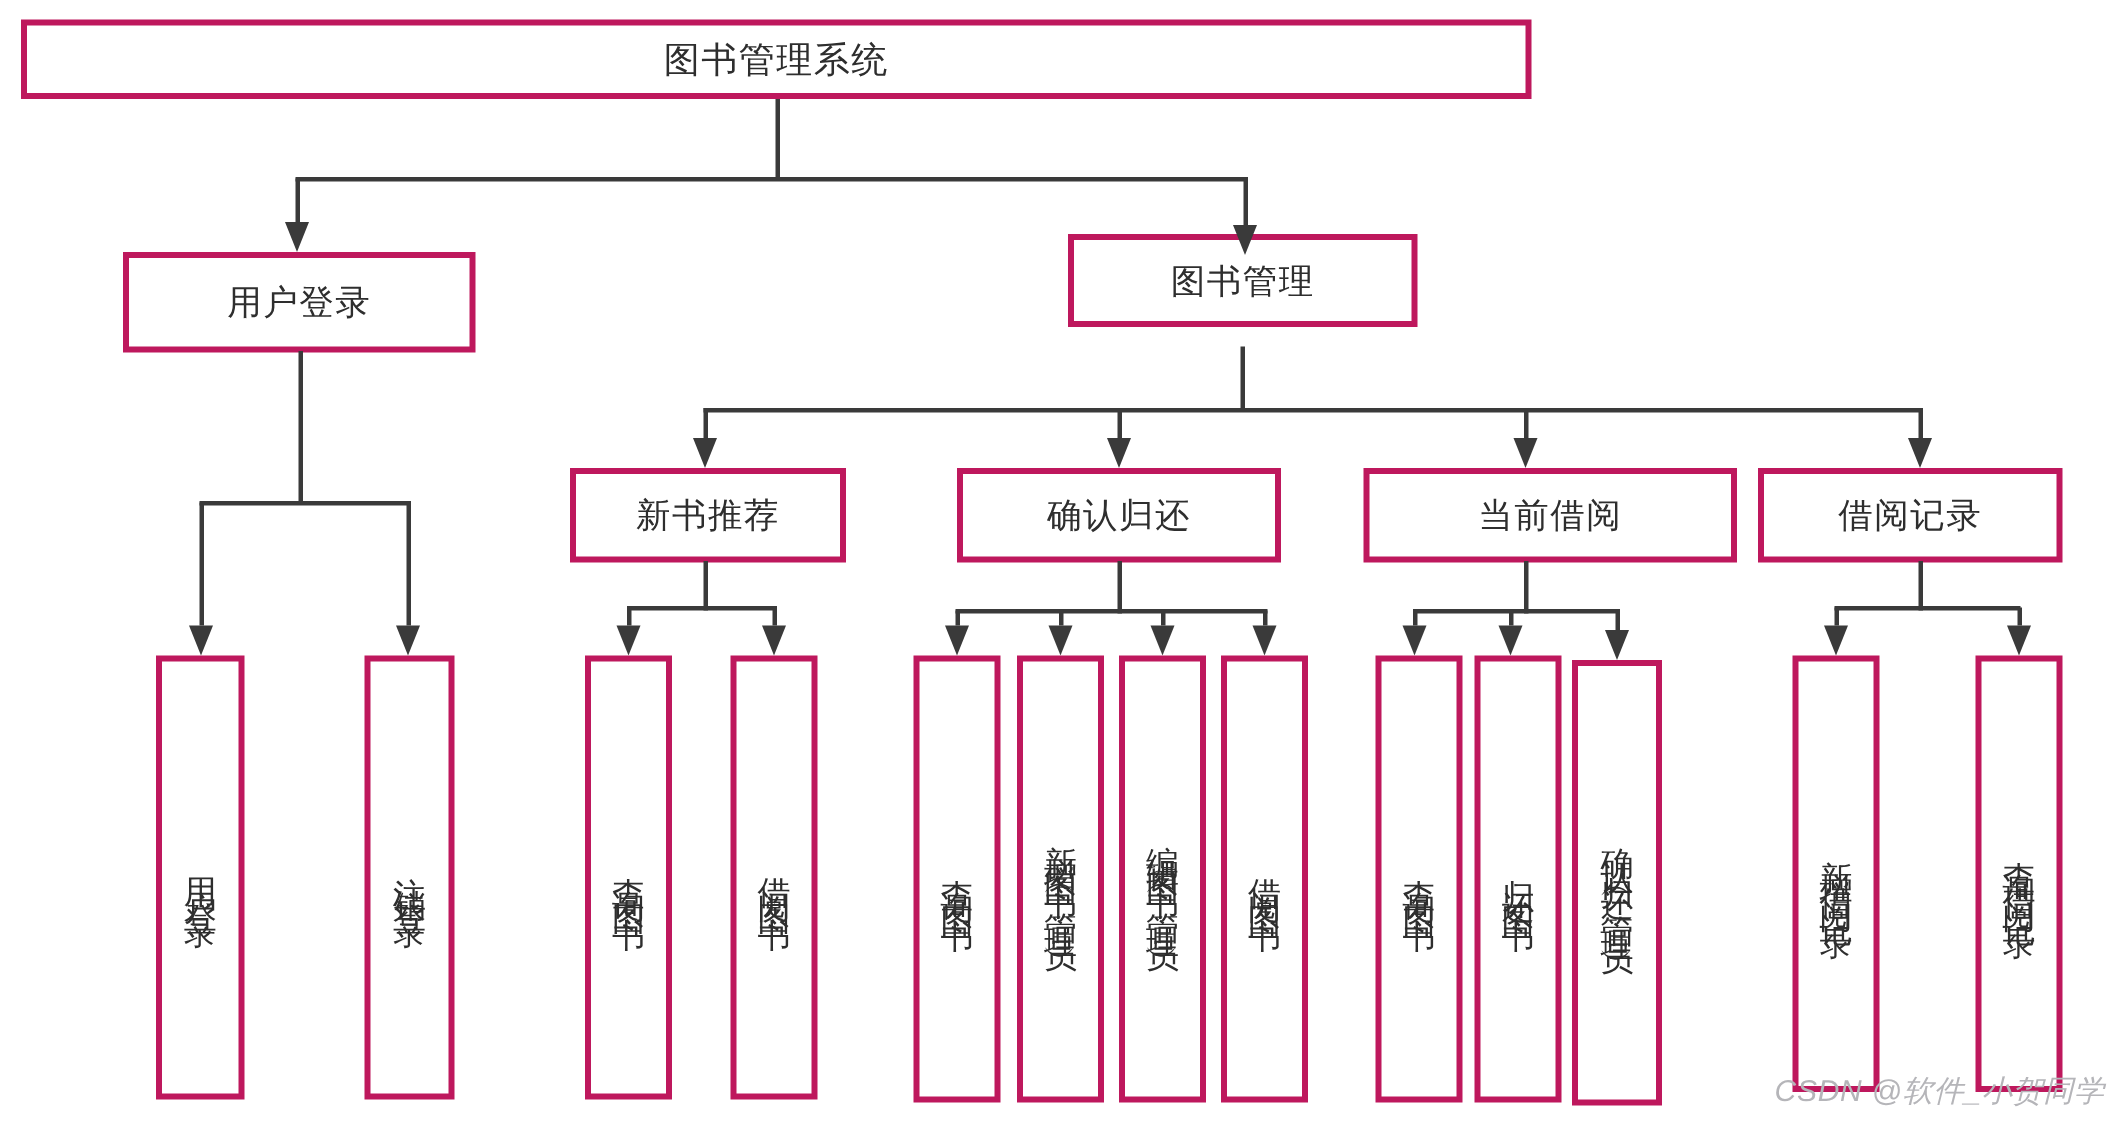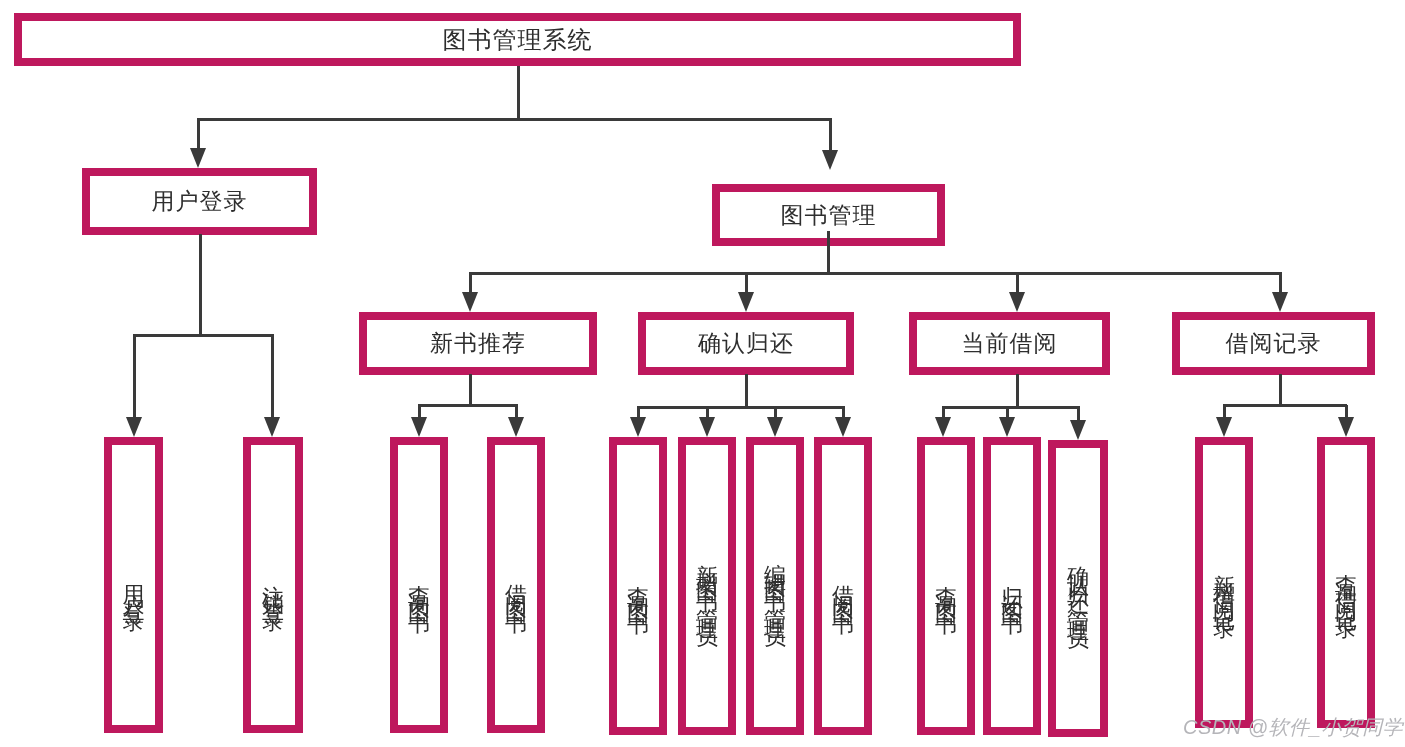--- a/index.html
+++ b/index.html
@@ -8,21 +8,21 @@
     width:1405px;height:747px;
     background:#ffffff;
     font-family:"Liberation Sans",sans-serif;
     color:#2e2e2e;
     overflow:hidden;
   }
   .box{
     position:absolute;
     box-sizing:border-box;
     background:#ffffff;
-    border:8px solid #be185d;
+    border:4px solid #be185d;
     display:flex;align-items:center;justify-content:center;
   }
   .hlabel{font-size:23px;letter-spacing:1px;white-space:nowrap;}
   .root .hlabel{font-size:24px;}
   .vbox{padding:4px 0;}
   .vlabel{
     writing-mode:vertical-rl;
     text-orientation:mixed;
     font-size:22px;
     letter-spacing:9px;
@@ -50,33 +50,33 @@
 <div id="stage">
 
   <div class="box root" style="left:14px;top:13px;width:1007px;height:53px;">
     <span class="hlabel">图书管理系统</span>
   </div>
 
   <div class="box" style="left:82px;top:168px;width:235px;height:67px;">
     <span class="hlabel">用户登录</span>
   </div>
 
-  <div class="box" style="left:712px;top:184px;width:233px;height:62px;">
+  <div class="box" style="left:712px;top:156px;width:233px;height:62px;">
     <span class="hlabel">图书管理</span>
   </div>
 
-  <div class="box" style="left:359px;top:312px;width:238px;height:63px;">
+  <div class="box" style="left:380px;top:312px;width:184px;height:63px;">
     <span class="hlabel">新书推荐</span>
   </div>
 
   <div class="box" style="left:638px;top:312px;width:216px;height:63px;">
     <span class="hlabel">确认归还</span>
   </div>
 
-  <div class="box" style="left:909px;top:312px;width:201px;height:63px;">
+  <div class="box" style="left:909px;top:312px;width:249px;height:63px;">
     <span class="hlabel">当前借阅</span>
   </div>
 
   <div class="box" style="left:1172px;top:312px;width:203px;height:63px;">
     <span class="hlabel">借阅记录</span>
   </div>
 
   <div class="box vbox" style="left:104px;top:437px;width:59px;height:296px;">
     <span class="vlabel">用户登录</span>
   </div>

